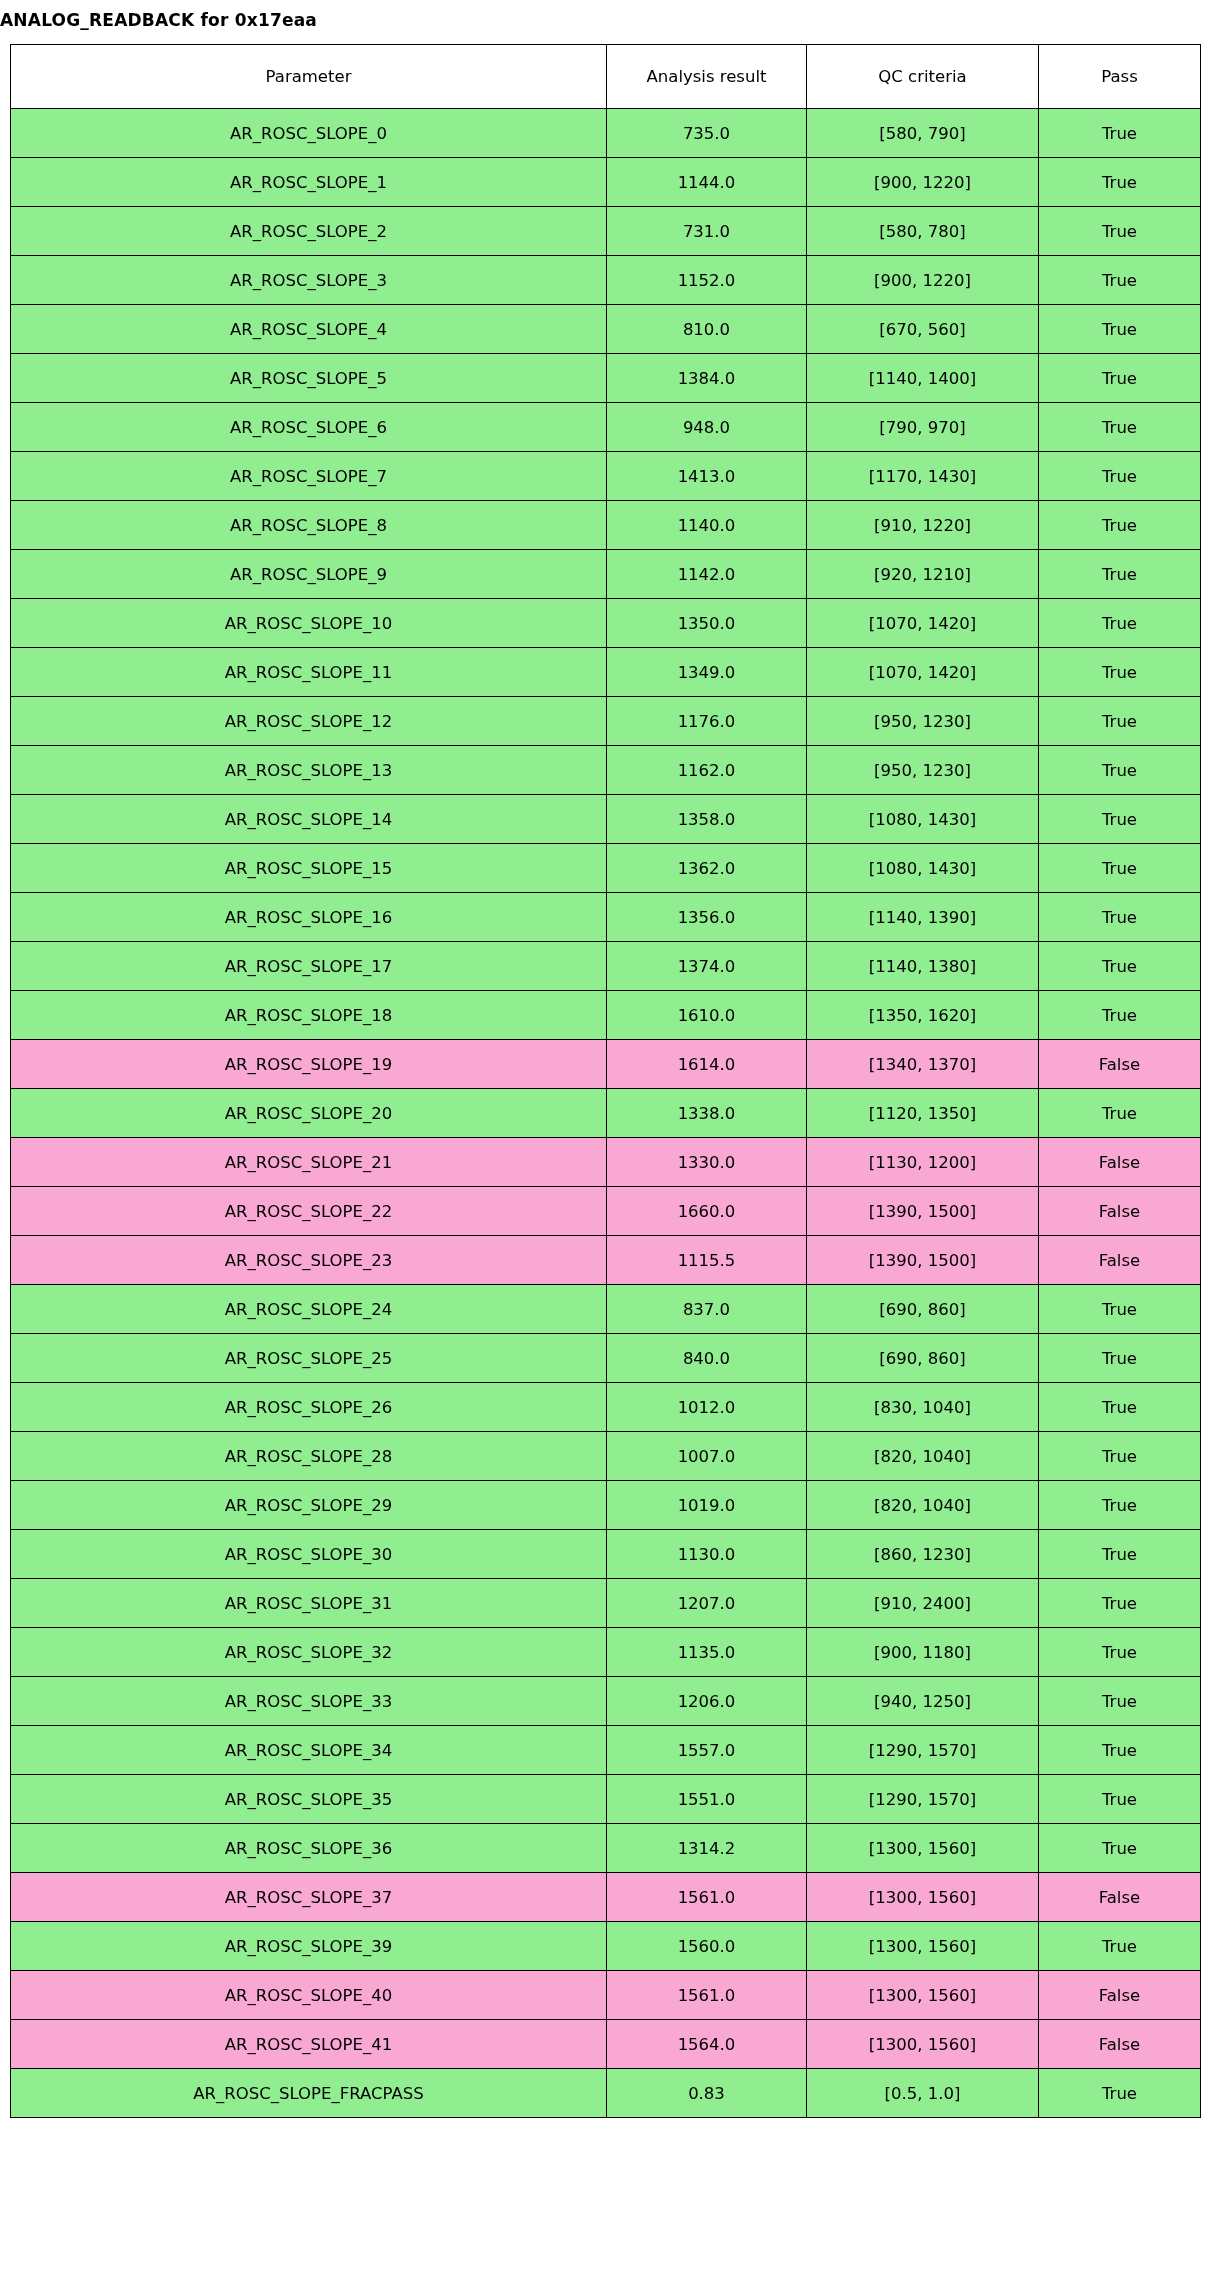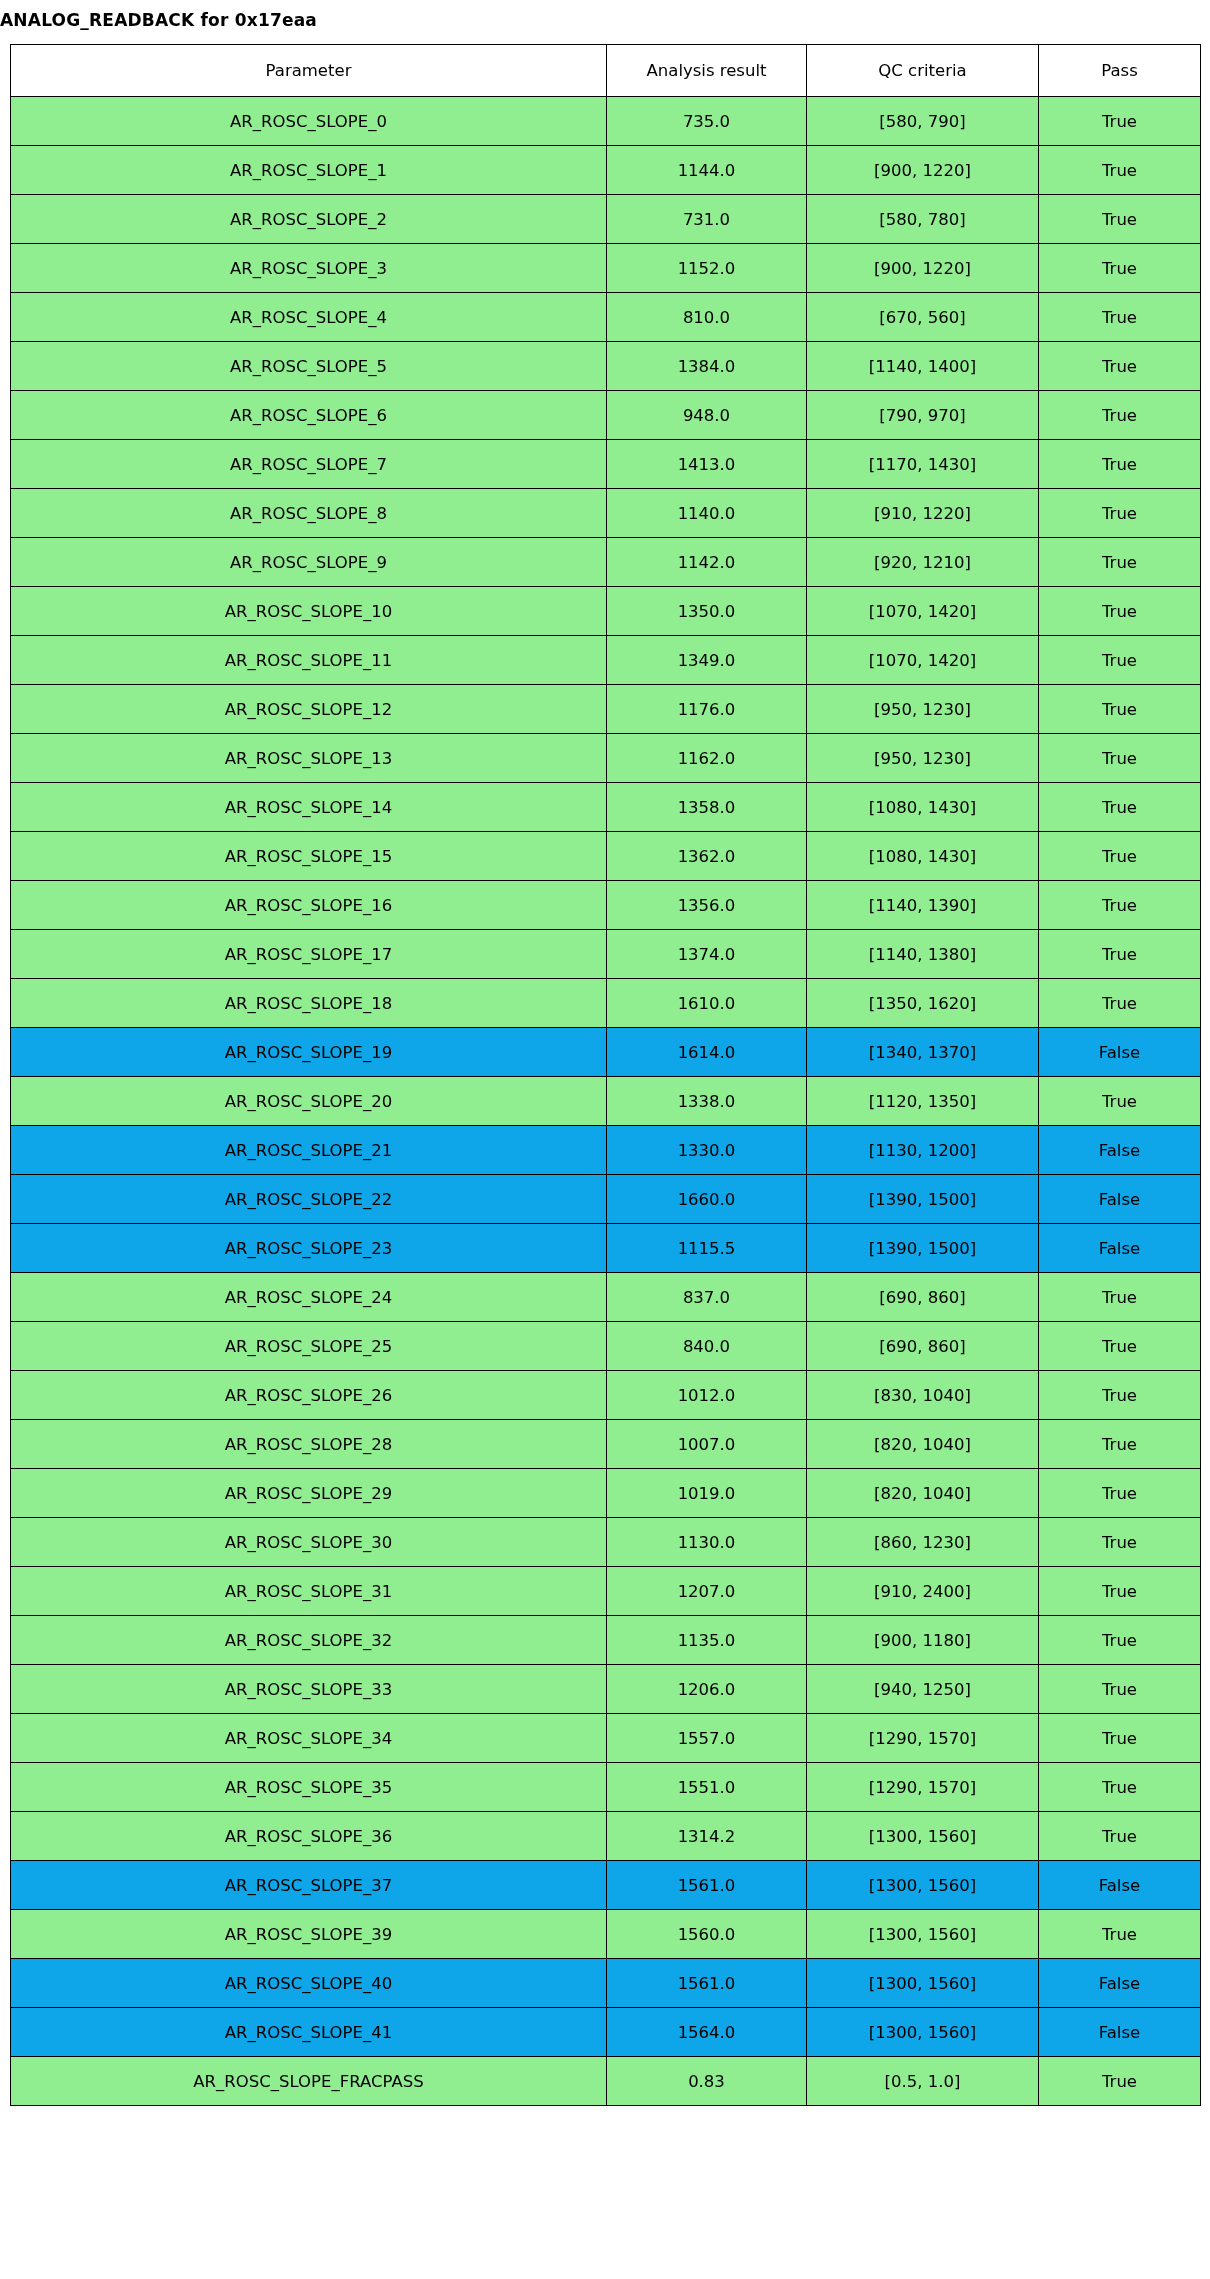--- a/index.html
+++ b/index.html
@@ -40,29 +40,29 @@
     vertical-align: middle;
     font-size: 16.5px;
     height: 49px;
     padding: 0 4px;
     box-sizing: border-box;
     font-family: "DejaVu Sans", sans-serif;
   }
   table.qc thead th {
     background: #ffffff;
     font-weight: normal;
-    height: 52px;
+    height: 64px;
     margin-top: 31px;
   }
   col.c-param  { width: 596px; }
   col.c-result { width: 200px; }
   col.c-crit   { width: 232px; }
   col.c-pass   { width: 162px; }
   tr.pass-true  td { background: #90ee90; }
-  tr.pass-false td { background: #0ea5e9; }
+  tr.pass-false td { background: #f9a8d4; }
 </style>
 </head>
 <body>
 
 <div class="page">
 
   <div class="title">ANALOG_READBACK for 0x17eaa</div>
 
   <div class="table-wrap">
     <table class="qc">

